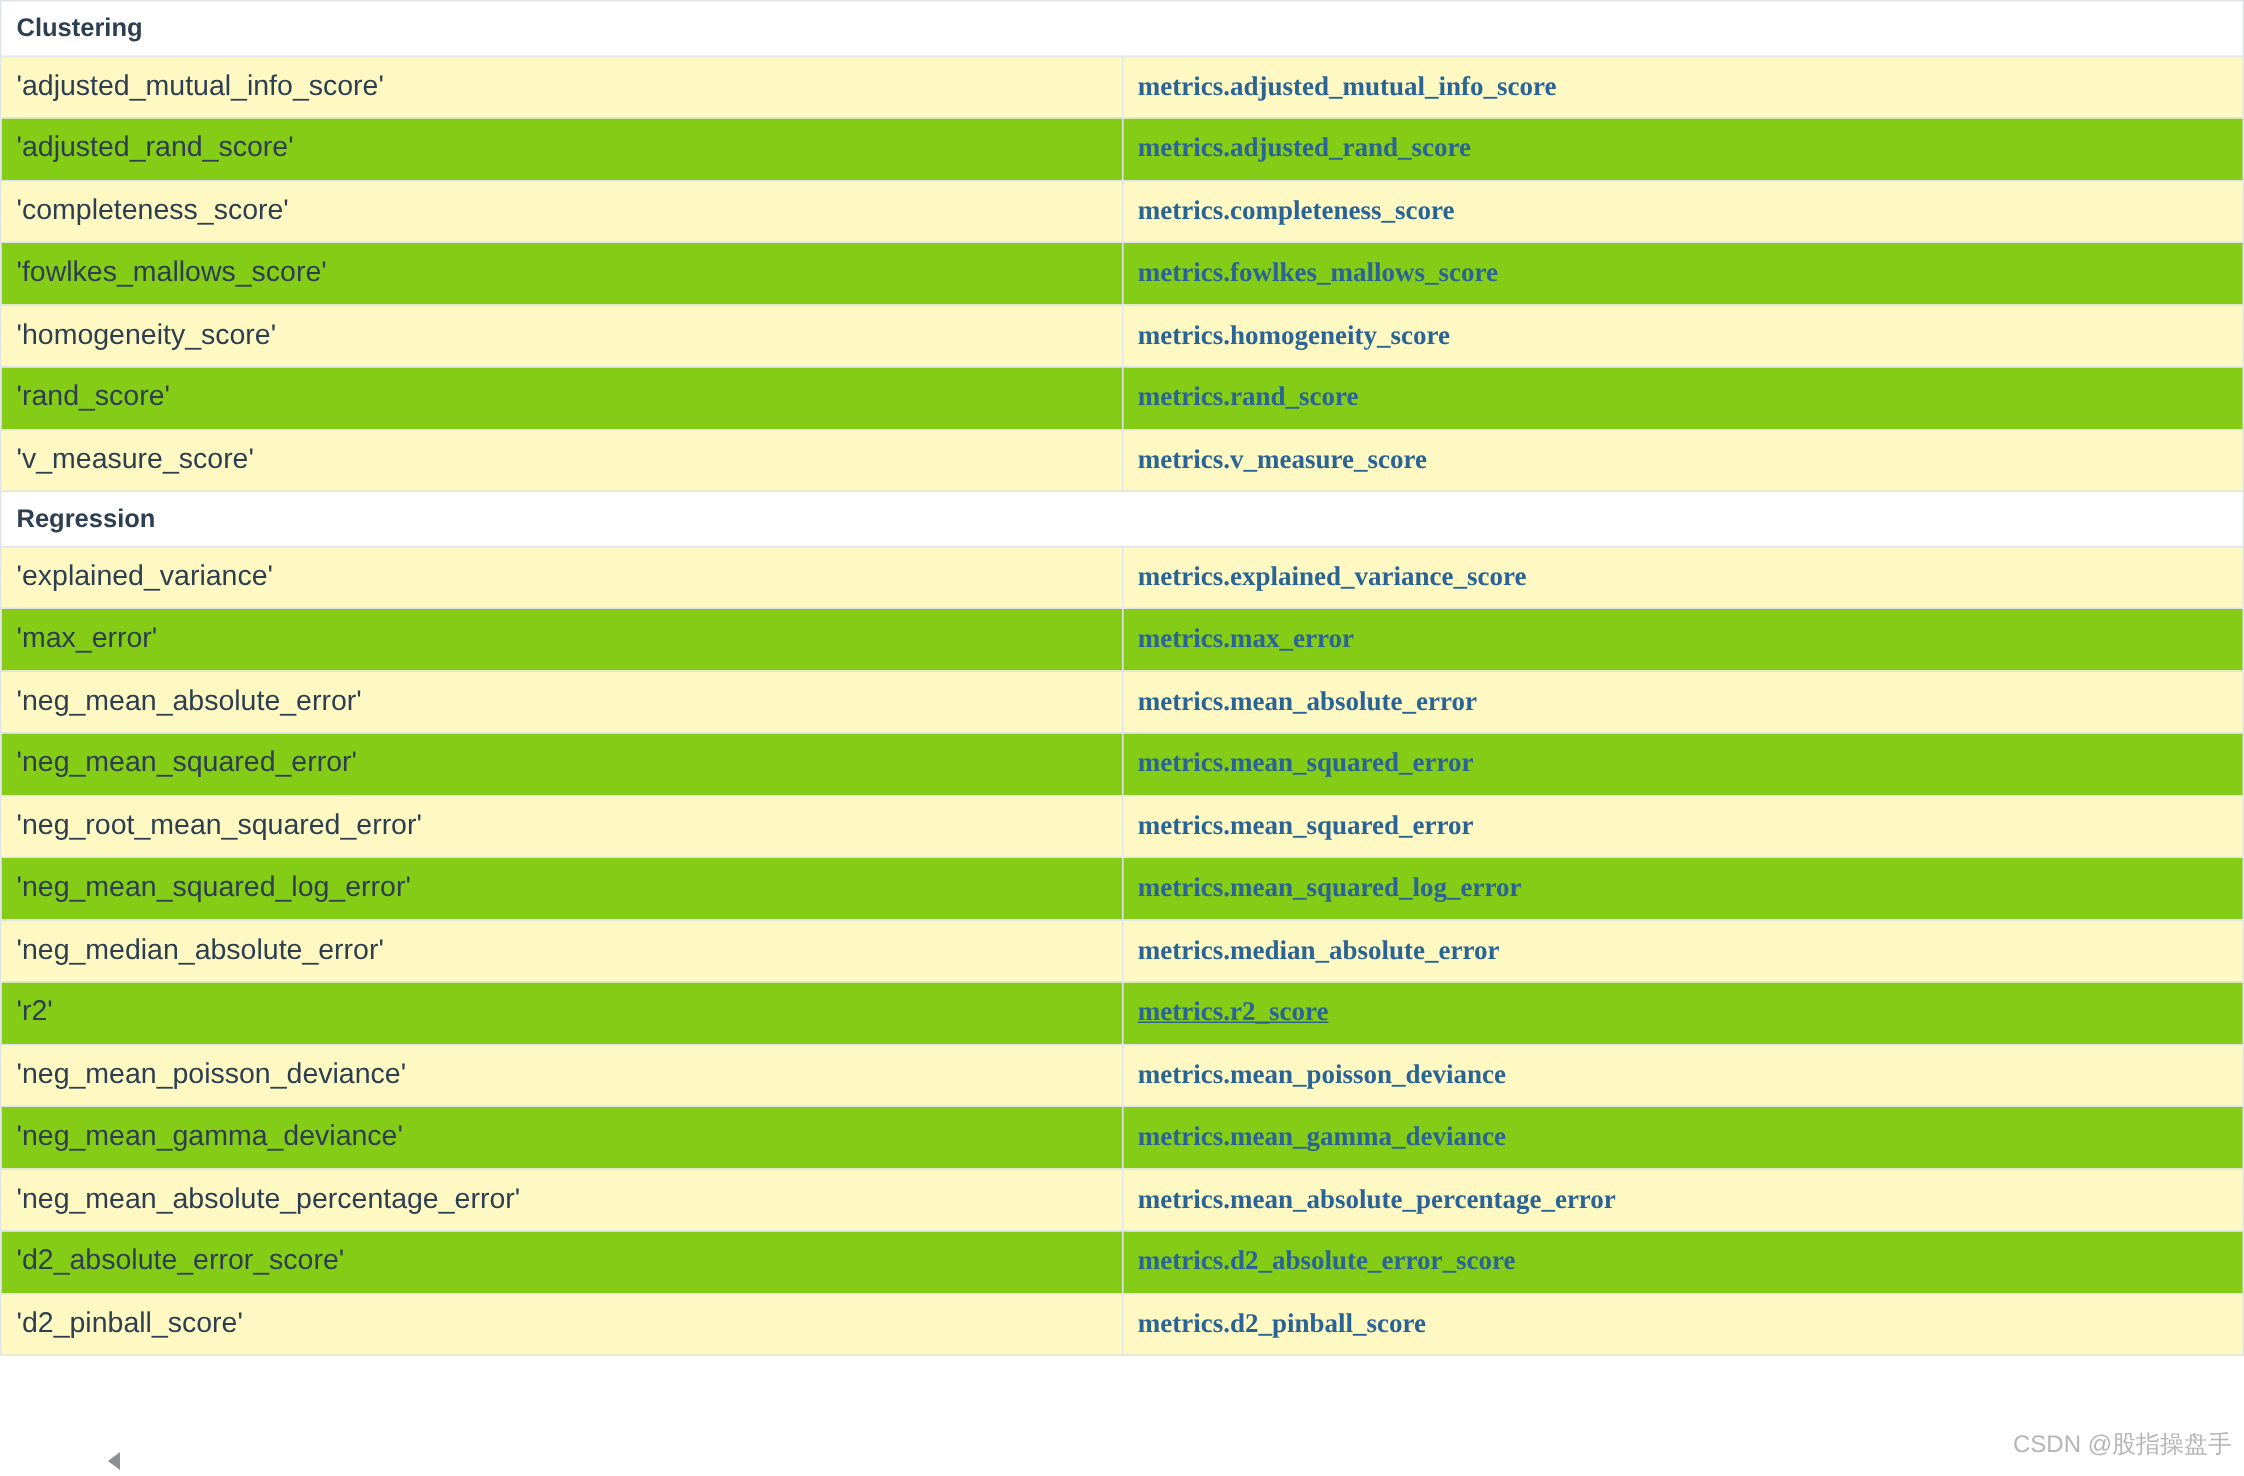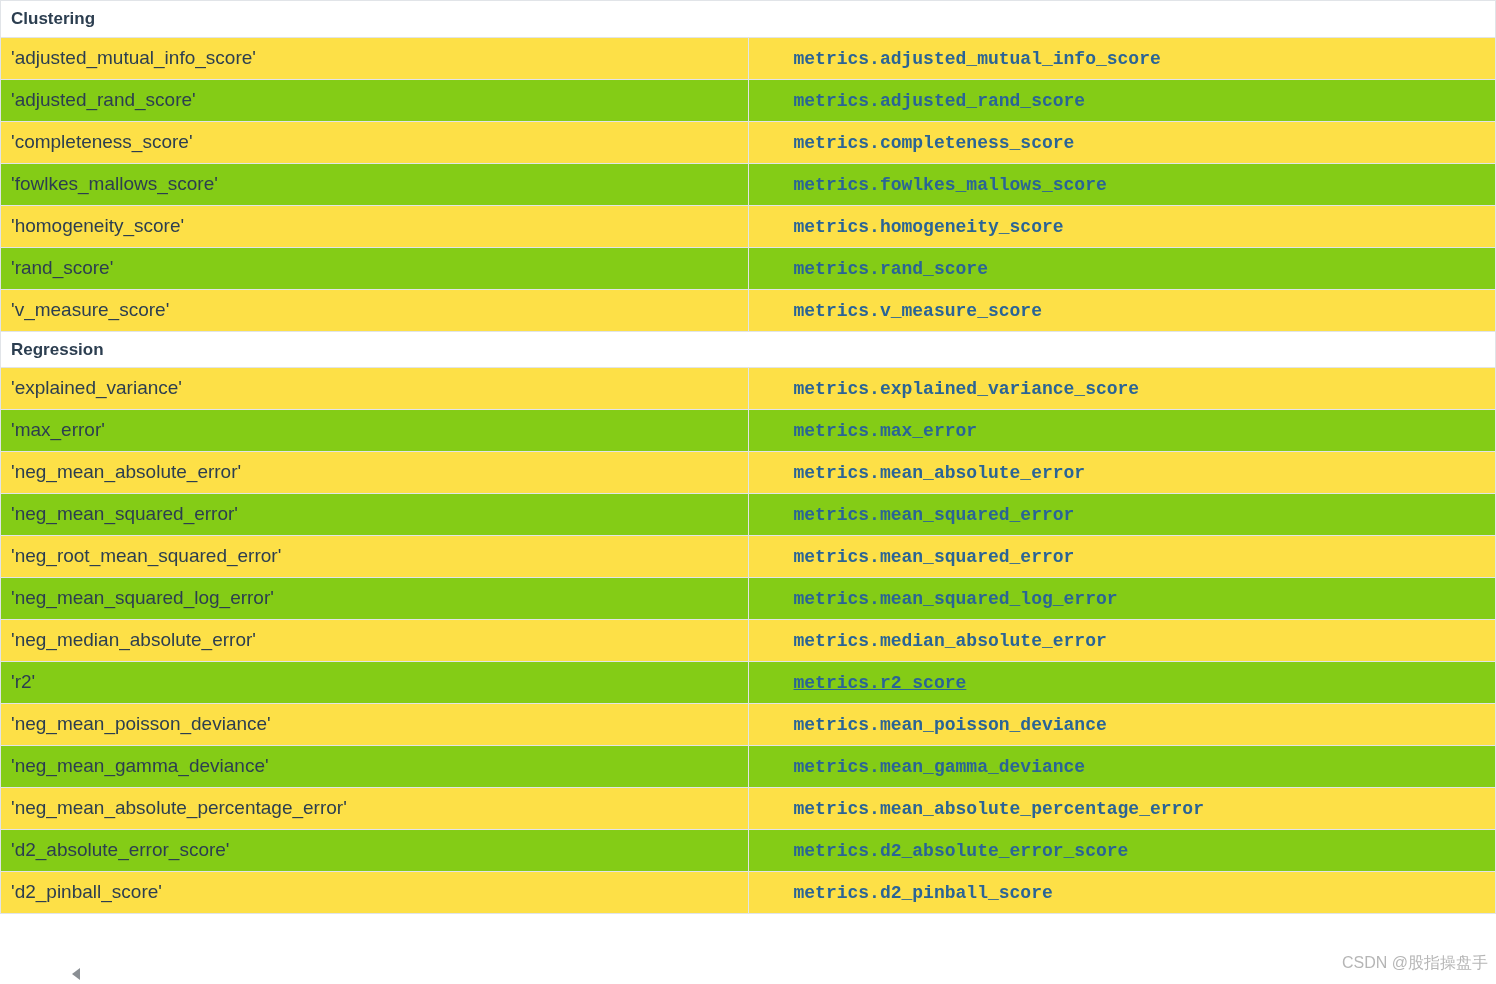--- a/index.html
+++ b/index.html
@@ -26,36 +26,35 @@
     vertical-align: middle;
     line-height: 1.5;
   }
   tr.section td {
     font-weight: 700;
     background: #ffffff;
     font-size: 17px;
     padding-top: 5px;
     padding-bottom: 5px;
   }
-  tr.even td { background: #fde047; }
+  tr.even td { background: #fef9c3; }
   tr.odd td  { background: #84cc16; }
   td.col1 { width: 435px; }
   td.col2 { width: auto; }
   .scorer {
     color: #2c3e50;
     font-family: "Segoe UI", "Helvetica Neue", Arial, sans-serif;
   }
   .fn {
-    font-family: Liberation Mono, monospace;
+    font-family: Liberation Serif, serif;
     font-weight: 700;
     color: #2a6496;
     text-decoration: none;
     cursor: pointer;
     font-size: 18px;
-    margin-left: 35px;
   }
   .fn.underline { text-decoration: underline; }
   .watermark {
     position: fixed;
     right: 8px;
     bottom: 10px;
     color: rgba(120,120,120,0.55);
     font-size: 16px;
     font-family: "Microsoft YaHei", Arial, sans-serif;
     pointer-events: none;

